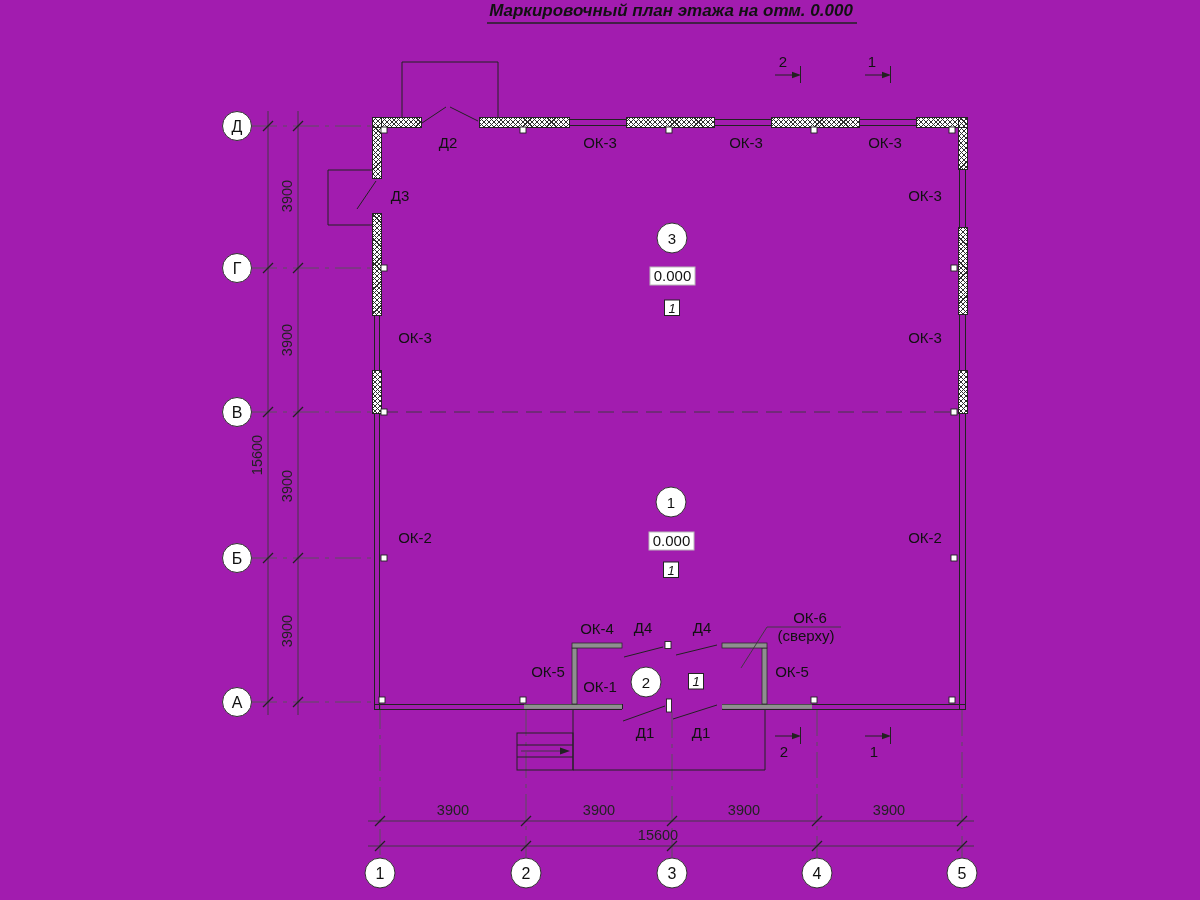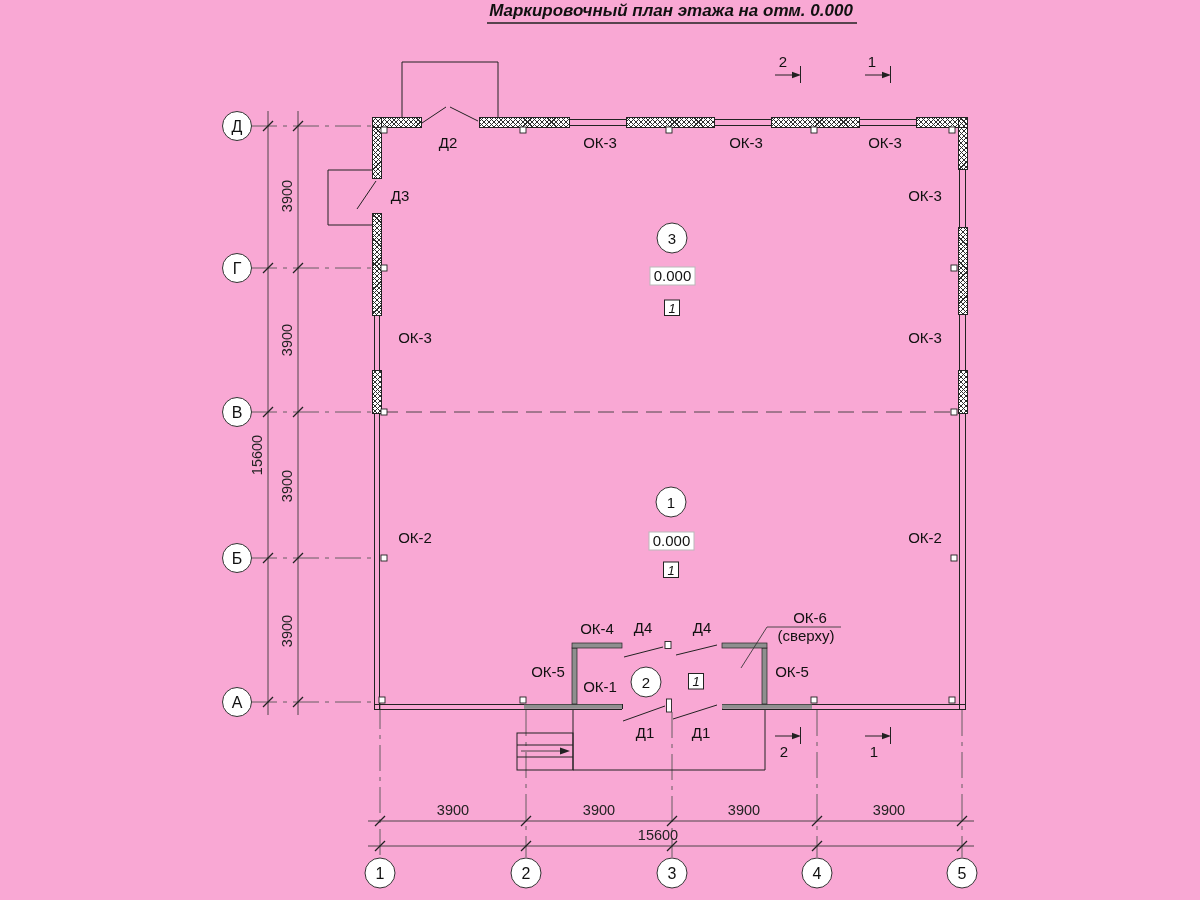--- a/index.html
+++ b/index.html
@@ -1,16 +1,16 @@
 <!DOCTYPE html>
 <html><head>
 <meta charset="utf-8">
 <style>
   html,body{margin:0;padding:0;background:#fff;}
-  .sheet{position:relative;width:1200px;height:900px;background:#f9a8d4;overflow:hidden;
+  .sheet{position:relative;width:1200px;height:900px;background:#a21caf;overflow:hidden;
          font-family:"Liberation Sans",sans-serif;}
   .hatch{position:absolute;background-color:#fff;background-image:
     repeating-linear-gradient(45deg,#2e2e2e 0,#2e2e2e .8px,transparent .8px,transparent 3.4px),
     repeating-linear-gradient(135deg,#2e2e2e 0,#2e2e2e .8px,transparent .8px,transparent 3.4px);}
   svg{position:absolute;left:0;top:0;}
   .ln   {stroke:#222;stroke-width:1;fill:none;}
   .lnc  {stroke:#222;stroke-width:1;fill:none;shape-rendering:crispEdges;}
   .thin {stroke:#3a3a3a;stroke-width:.9;fill:none;}
   .dash {stroke:#3a3a3a;stroke-width:.9;fill:none;stroke-dasharray:16 8;}
   .axl  {stroke:#555;stroke-width:.9;fill:none;stroke-dasharray:26 6 4 6;}

